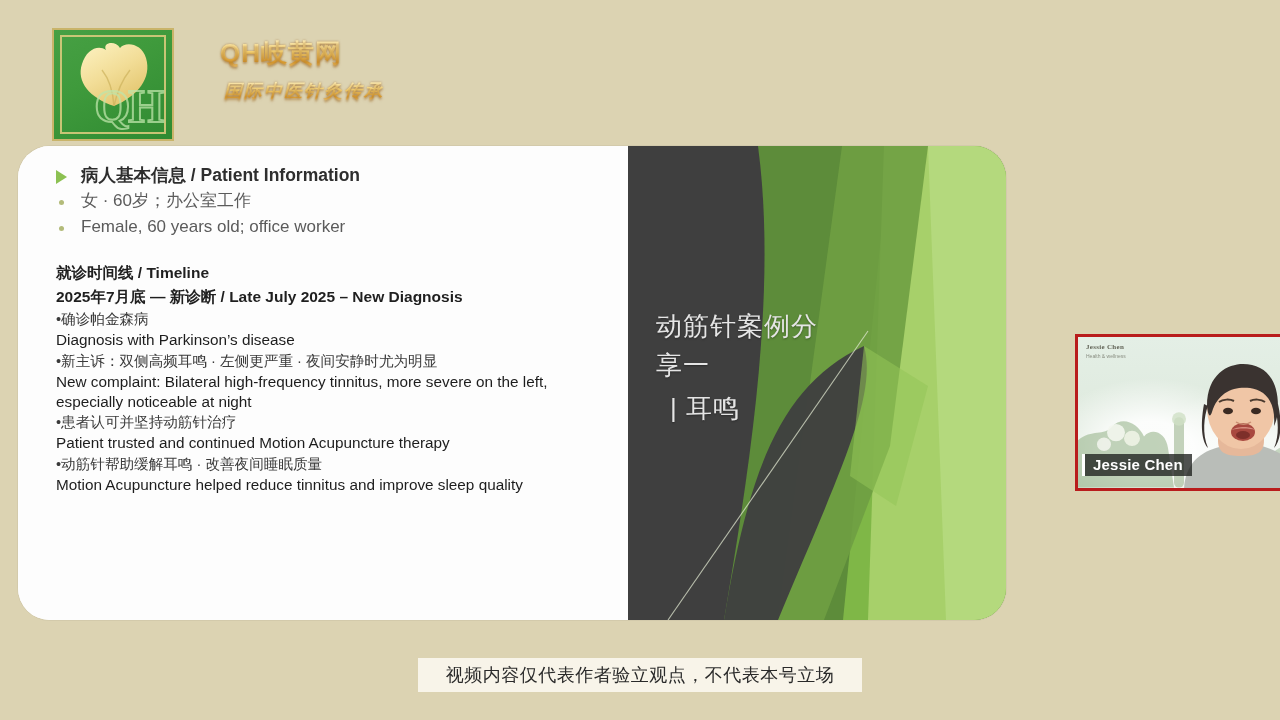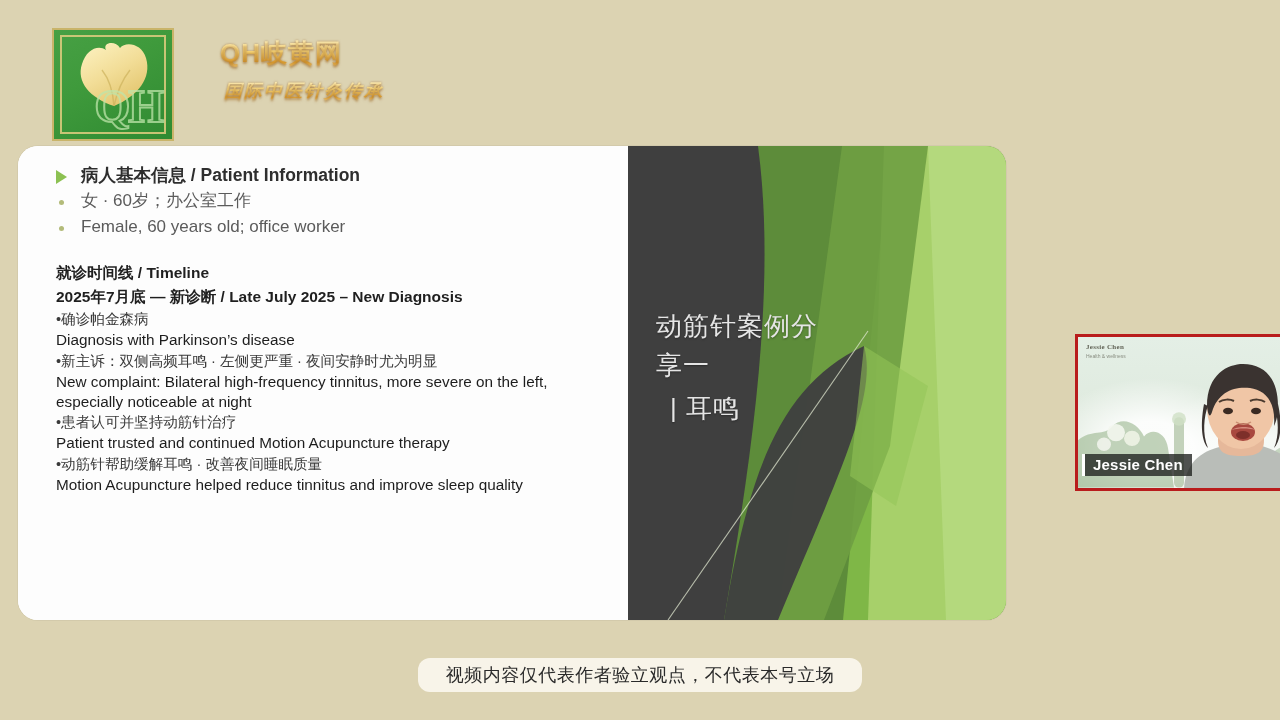--- a/index.html
+++ b/index.html
@@ -42,21 +42,21 @@
     text-shadow:0 2px 2px rgba(160,110,40,.35);
     filter:drop-shadow(0 0 1px rgba(150,90,20,.55));
     margin-left:40px;
   }
   #brand-line1 { font-size:26px; letter-spacing:1px; }
   #brand-line2 { font-size:18px; letter-spacing:2px; margin-top:8px; margin-left:44px;font-style:italic; }
 
   
   #slide {
     position:absolute; left:18px; top:146px; width:988px; height:474px;
-    border-radius:20px; overflow:hidden; background:#ffffff;
+    border-radius:32px; overflow:hidden; background:#ffffff;
     box-shadow:0 0 0 1px rgba(0,0,0,.04);
   }
 
   
   #slide-left {
     position:absolute; left:0; top:0; width:610px; height:474px;
     background:#fdfdfd; padding:16px 18px 0 38px;
   }
 
   .row { display:flex; align-items:flex-start; }
@@ -119,21 +119,21 @@
     font-size:15px; font-weight:bold; padding:2px 9px 3px 8px;
     border-left:3px solid #ffffff; letter-spacing:.2px;
   }
 
   
   #caption {
     position:absolute; left:418px; top:658px; width:444px; height:34px;
     background:rgba(255,253,246,.80);
     display:flex; align-items:center; justify-content:center;
     font-size:18px; color:#2a2a2a; letter-spacing:.5px;
-    border-radius:12px;
+    border-radius:0;
   }
 </style>
 </head>
 <body>
 
 <div id="header">
 
   <div id="brand-logo">
     <div class="inner-frame"></div>
     <svg class="leaf" viewBox="0 0 84 70">

